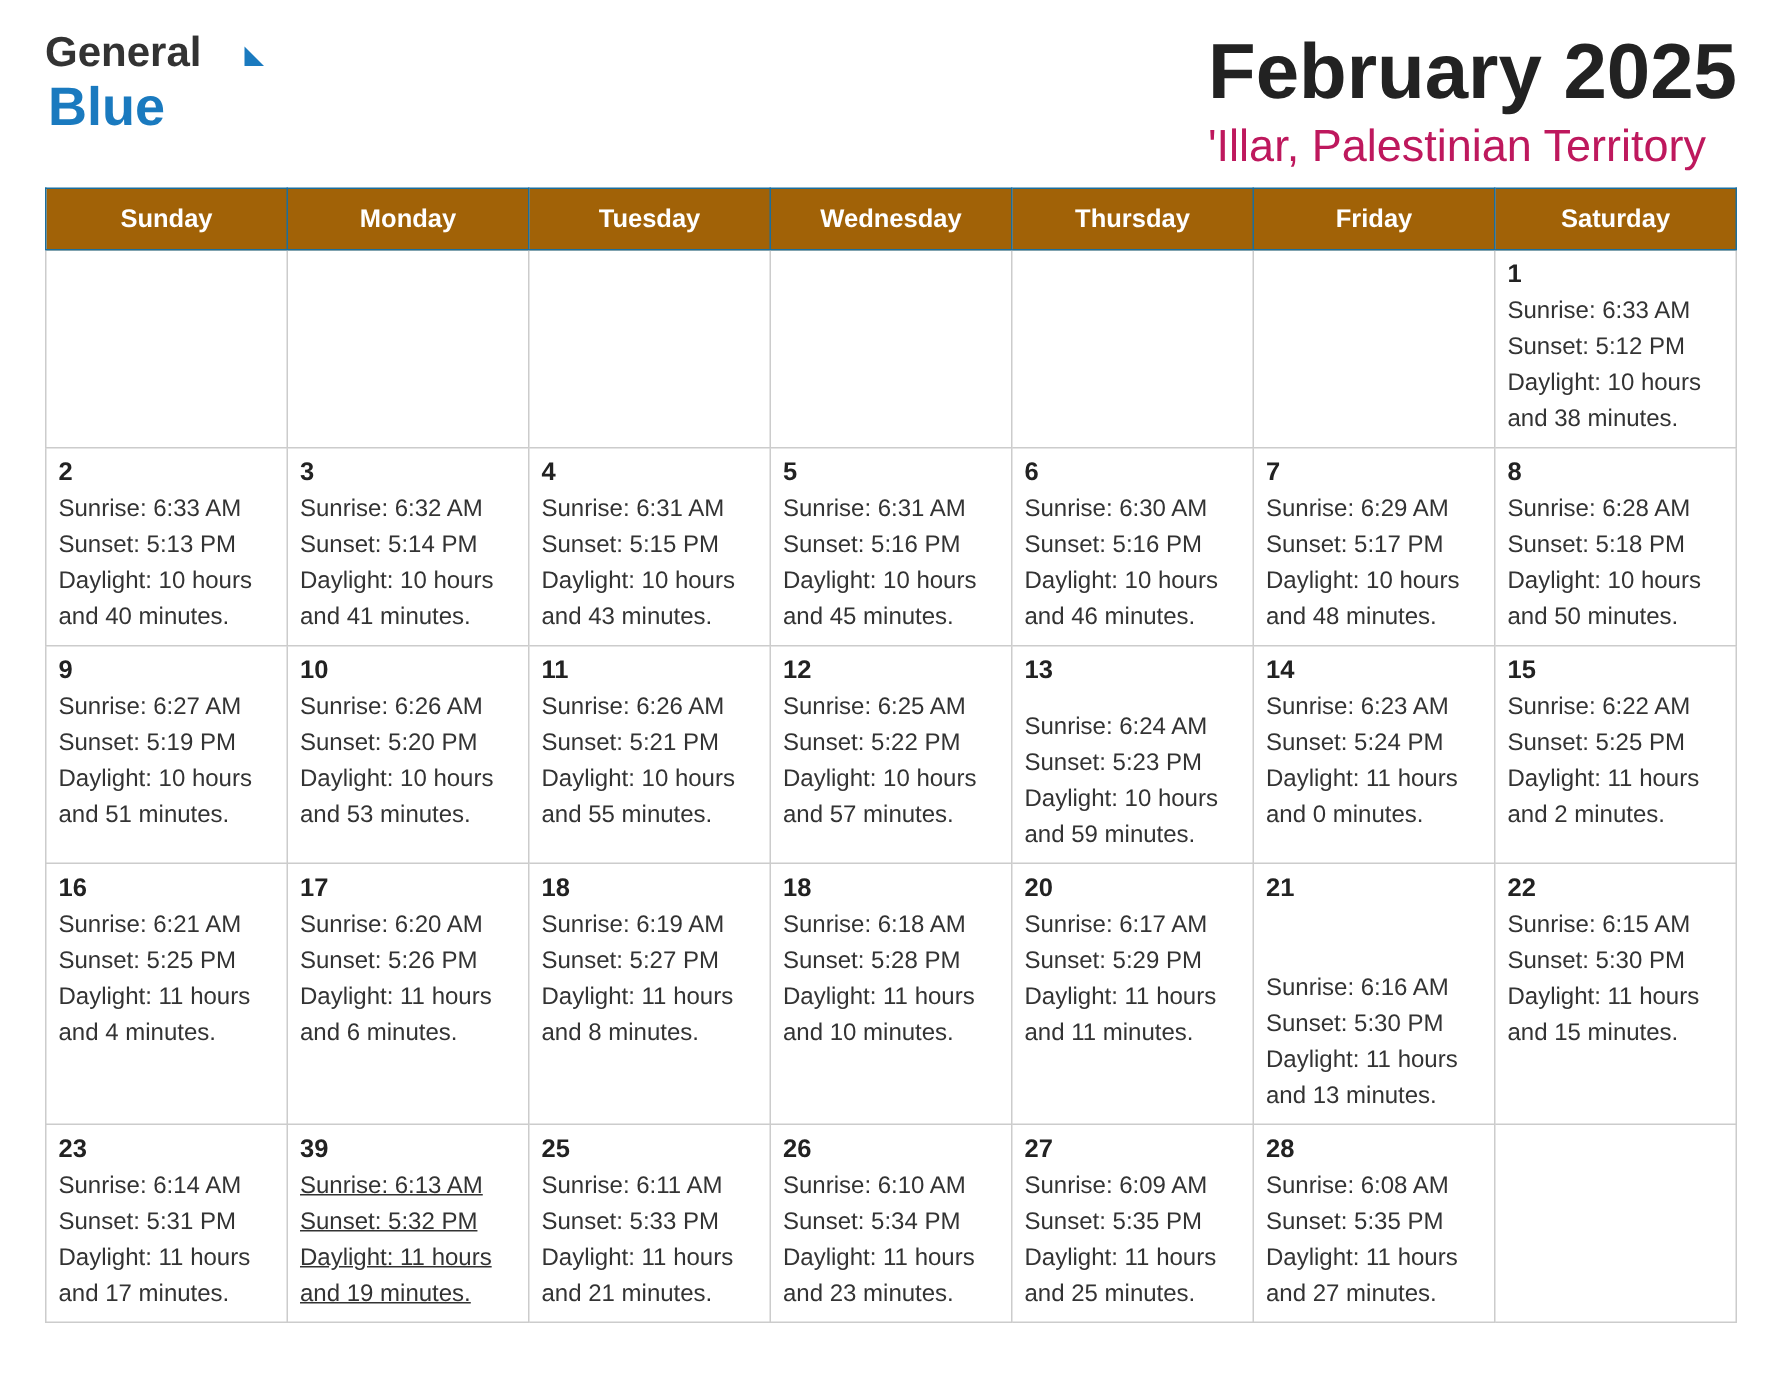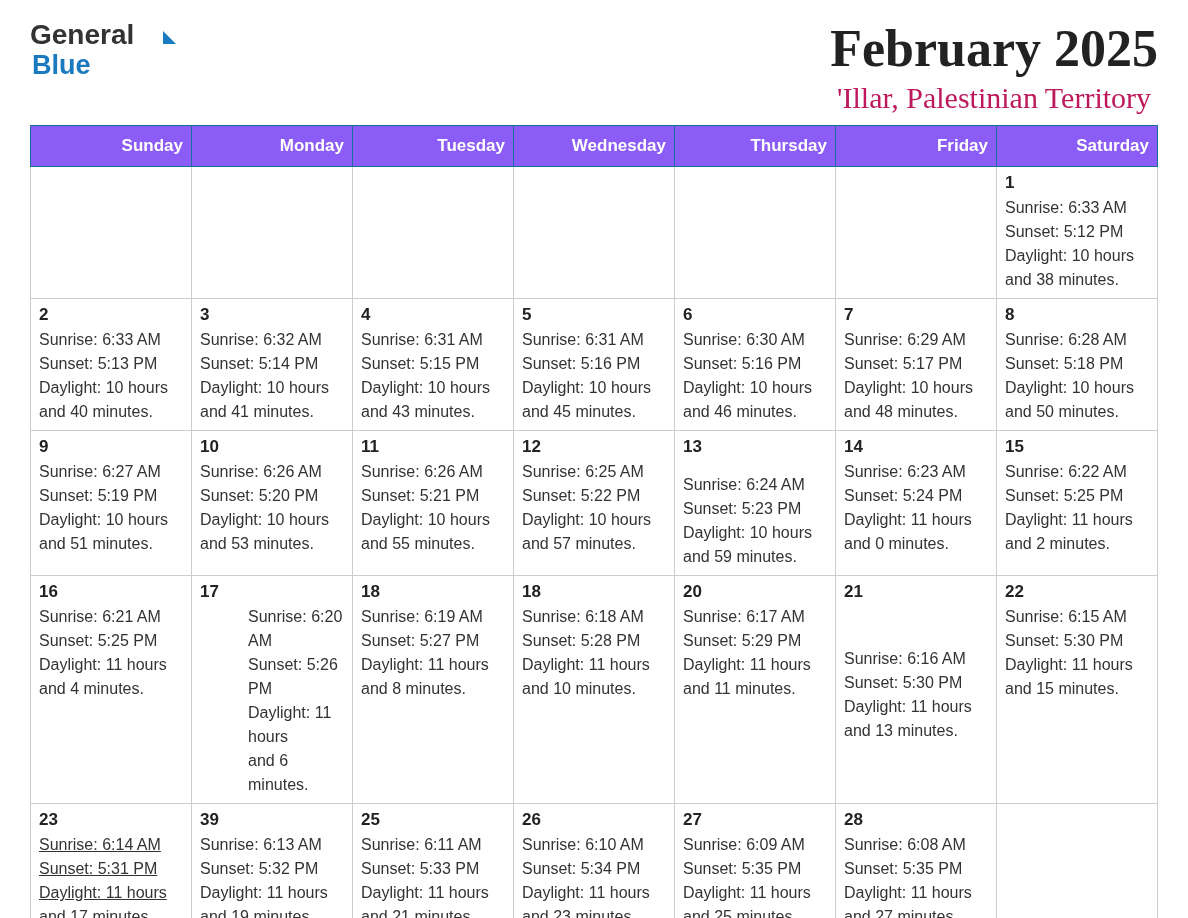--- a/index.html
+++ b/index.html
@@ -20,62 +20,61 @@
       display: flex;
       align-items: center;
       gap: 0;
     }
     .logo-text-general {
       font-size: 28px;
       font-weight: bold;
       color: #333;
     }
     .logo-blue {
-      font-size: 27px;
+      font-size: 36px;
       font-weight: bold;
       color: #1a7abf;
       margin-left: 2px;
     }
     .logo-row {
       display: flex;
       flex-direction: column;
       line-height: 1.1;
     }
     .logo-line1 {
       display: flex;
       align-items: center;
       gap: 28px;
     }
     .title-area {
-      text-align: center;
-      font-family: Liberation Serif, serif;
+      text-align: left;
     }
     .calendar-title {
       font-size: 52px;
       font-weight: bold;
       color: #222;
       line-height: 1.1;
     }
     .calendar-subtitle {
       font-size: 30px;
       color: #be185d;
       margin-top: 4px;
     }
     .calendar {
       width: 100%;
       border-collapse: collapse;
       margin-top: 8px;
     }
     .calendar th {
-      background-color: #8b5cf6;
+      background-color: #a16207;
       color: #fff;
       font-size: 17px;
       font-weight: bold;
       padding: 10px 8px;
-      text-align: right;
+      text-align: center;
       border: 1px solid #1a6e9e;
     }
     .calendar td {
       vertical-align: top;
       padding: 6px 8px;
       border: 1px solid #ccc;
       width: 14.28%;
       min-height: 100px;
       background: #fff;
       font-size: 13px;
@@ -264,21 +263,21 @@
       <tr class="week-row">
         <td>
           <span class="day-num">16</span>
           <div class="day-info" style="white-space: pre-line;">Sunrise: 6:21 AM
 Sunset: 5:25 PM
 Daylight: 11 hours
 and 4 minutes.</div>
         </td>
         <td>
           <span class="day-num">17</span>
-          <div class="day-info" style="white-space: pre-line; margin-left: 48px;">Sunrise: 6:20 AM
+          <div class="day-info" style="white-space: pre-line;">Sunrise: 6:20 AM
 Sunset: 5:26 PM
 Daylight: 11 hours
 and 6 minutes.</div>
         </td>
         <td>
           <span class="day-num">18</span>
           <div class="day-info" style="white-space: pre-line;">Sunrise: 6:19 AM
 Sunset: 5:27 PM
 Daylight: 11 hours
 and 8 minutes.</div>
@@ -308,28 +307,28 @@
           <span class="day-num">22</span>
           <div class="day-info" style="white-space: pre-line;">Sunrise: 6:15 AM
 Sunset: 5:30 PM
 Daylight: 11 hours
 and 15 minutes.</div>
         </td>
       </tr>
       <tr class="week-row">
         <td>
           <span class="day-num">23</span>
-          <div class="day-info" style="white-space: pre-line; text-decoration: underline;">Sunrise: 6:14 AM
+          <div class="day-info" style="white-space: pre-line;">Sunrise: 6:14 AM
 Sunset: 5:31 PM
 Daylight: 11 hours
 and 17 minutes.</div>
         </td>
         <td>
           <span class="day-num">39</span>
-          <div class="day-info" style="white-space: pre-line;">Sunrise: 6:13 AM
+          <div class="day-info" style="white-space: pre-line; text-decoration: underline;">Sunrise: 6:13 AM
 Sunset: 5:32 PM
 Daylight: 11 hours
 and 19 minutes.</div>
         </td>
         <td>
           <span class="day-num">25</span>
           <div class="day-info" style="white-space: pre-line;">Sunrise: 6:11 AM
 Sunset: 5:33 PM
 Daylight: 11 hours
 and 21 minutes.</div>

